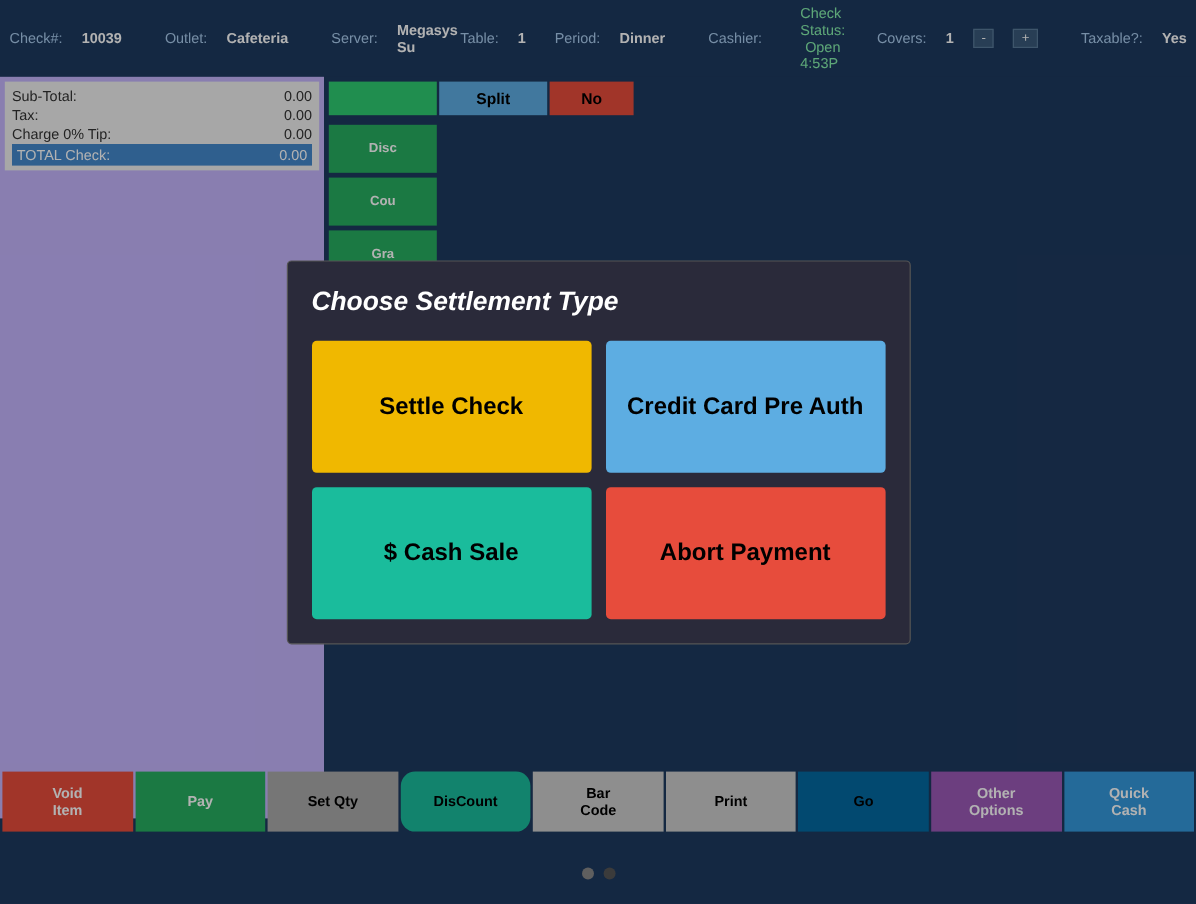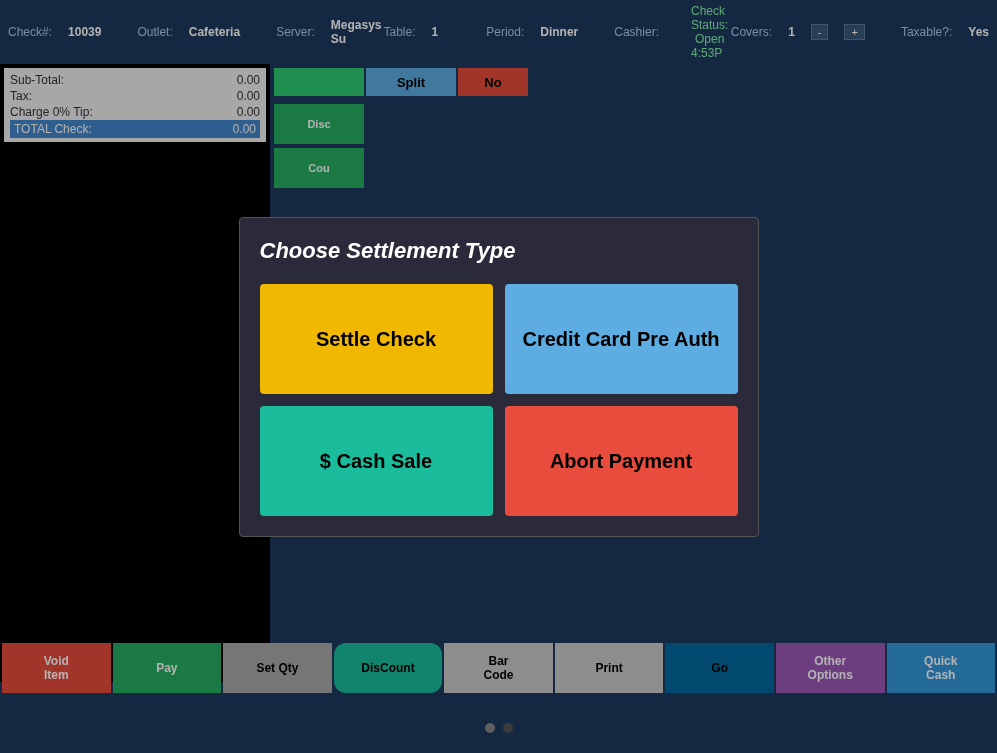--- a/index.html
+++ b/index.html
@@ -63,21 +63,21 @@
 
     
     .content-area {
       display: flex;
       height: calc(100% - 85px - 50px);
     }
 
     
     .left-panel {
       width: 270px;
-      background: #000000;
+      background: #c4b5fd;
       padding: 4px;
       flex-shrink: 0;
     }
 
     .totals-section {
       background: #f0f0f0;
       padding: 4px 6px;
       font-size: 12px;
     }
 
@@ -229,21 +229,21 @@
       <span class="header-label">Check#:</span>
       <span class="header-value">10039</span>
       <span style="margin-left:20px;" class="header-label">Outlet:</span>
       <span class="header-value">Cafeteria</span>
       <span style="margin-left:20px;" class="header-label">Server:</span>
       <span class="header-value">Megasys Su</span>
     </div>
     <div class="header-row">
       <span class="header-label">Table:</span>
       <span class="header-value">1</span>
-      <span style="margin-left:32px;" class="header-label">Period:</span>
+      <span style="margin-left:8px;" class="header-label">Period:</span>
       <span class="header-value">Dinner</span>
       <span style="margin-left:20px;" class="header-label">Cashier:</span>
       <span class="header-value"></span>
       <span class="check-status">
         <span>Check Status:</span>
         <span style="margin-left:4px;">Open  4:53P</span>
       </span>
     </div>
     <div class="header-row">
       <span class="header-label">Covers:</span>
@@ -285,20 +285,21 @@
           <span>Split</span>
         </div>
         <div style="width:70px;background:#e74c3c;display:flex;align-items:center;justify-content:center;font-size:13px;font-weight:bold;">
           <span>No</span>
         </div>
       </div>
 
       <div style="display:flex; flex-direction:column; gap:4px; margin-top:4px;">
         <button class="action-btn-green" style="width:90px;height:40px;">Disc</button>
         <button class="action-btn-green" style="width:90px;height:40px;">Cou</button>
+        <button class="action-btn-green" style="width:90px;height:40px;">Gra</button>
       </div>
     </div>
   </div>
 
   <div class="bottom-toolbar">
     <button class="toolbar-btn btn-red" style="white-space:pre-line;">Void
 Item</button>
     <button class="toolbar-btn btn-green">Pay</button>
     <button class="toolbar-btn btn-gray">Set Qty</button>
     <button class="toolbar-btn btn-teal">DisCount</button>

